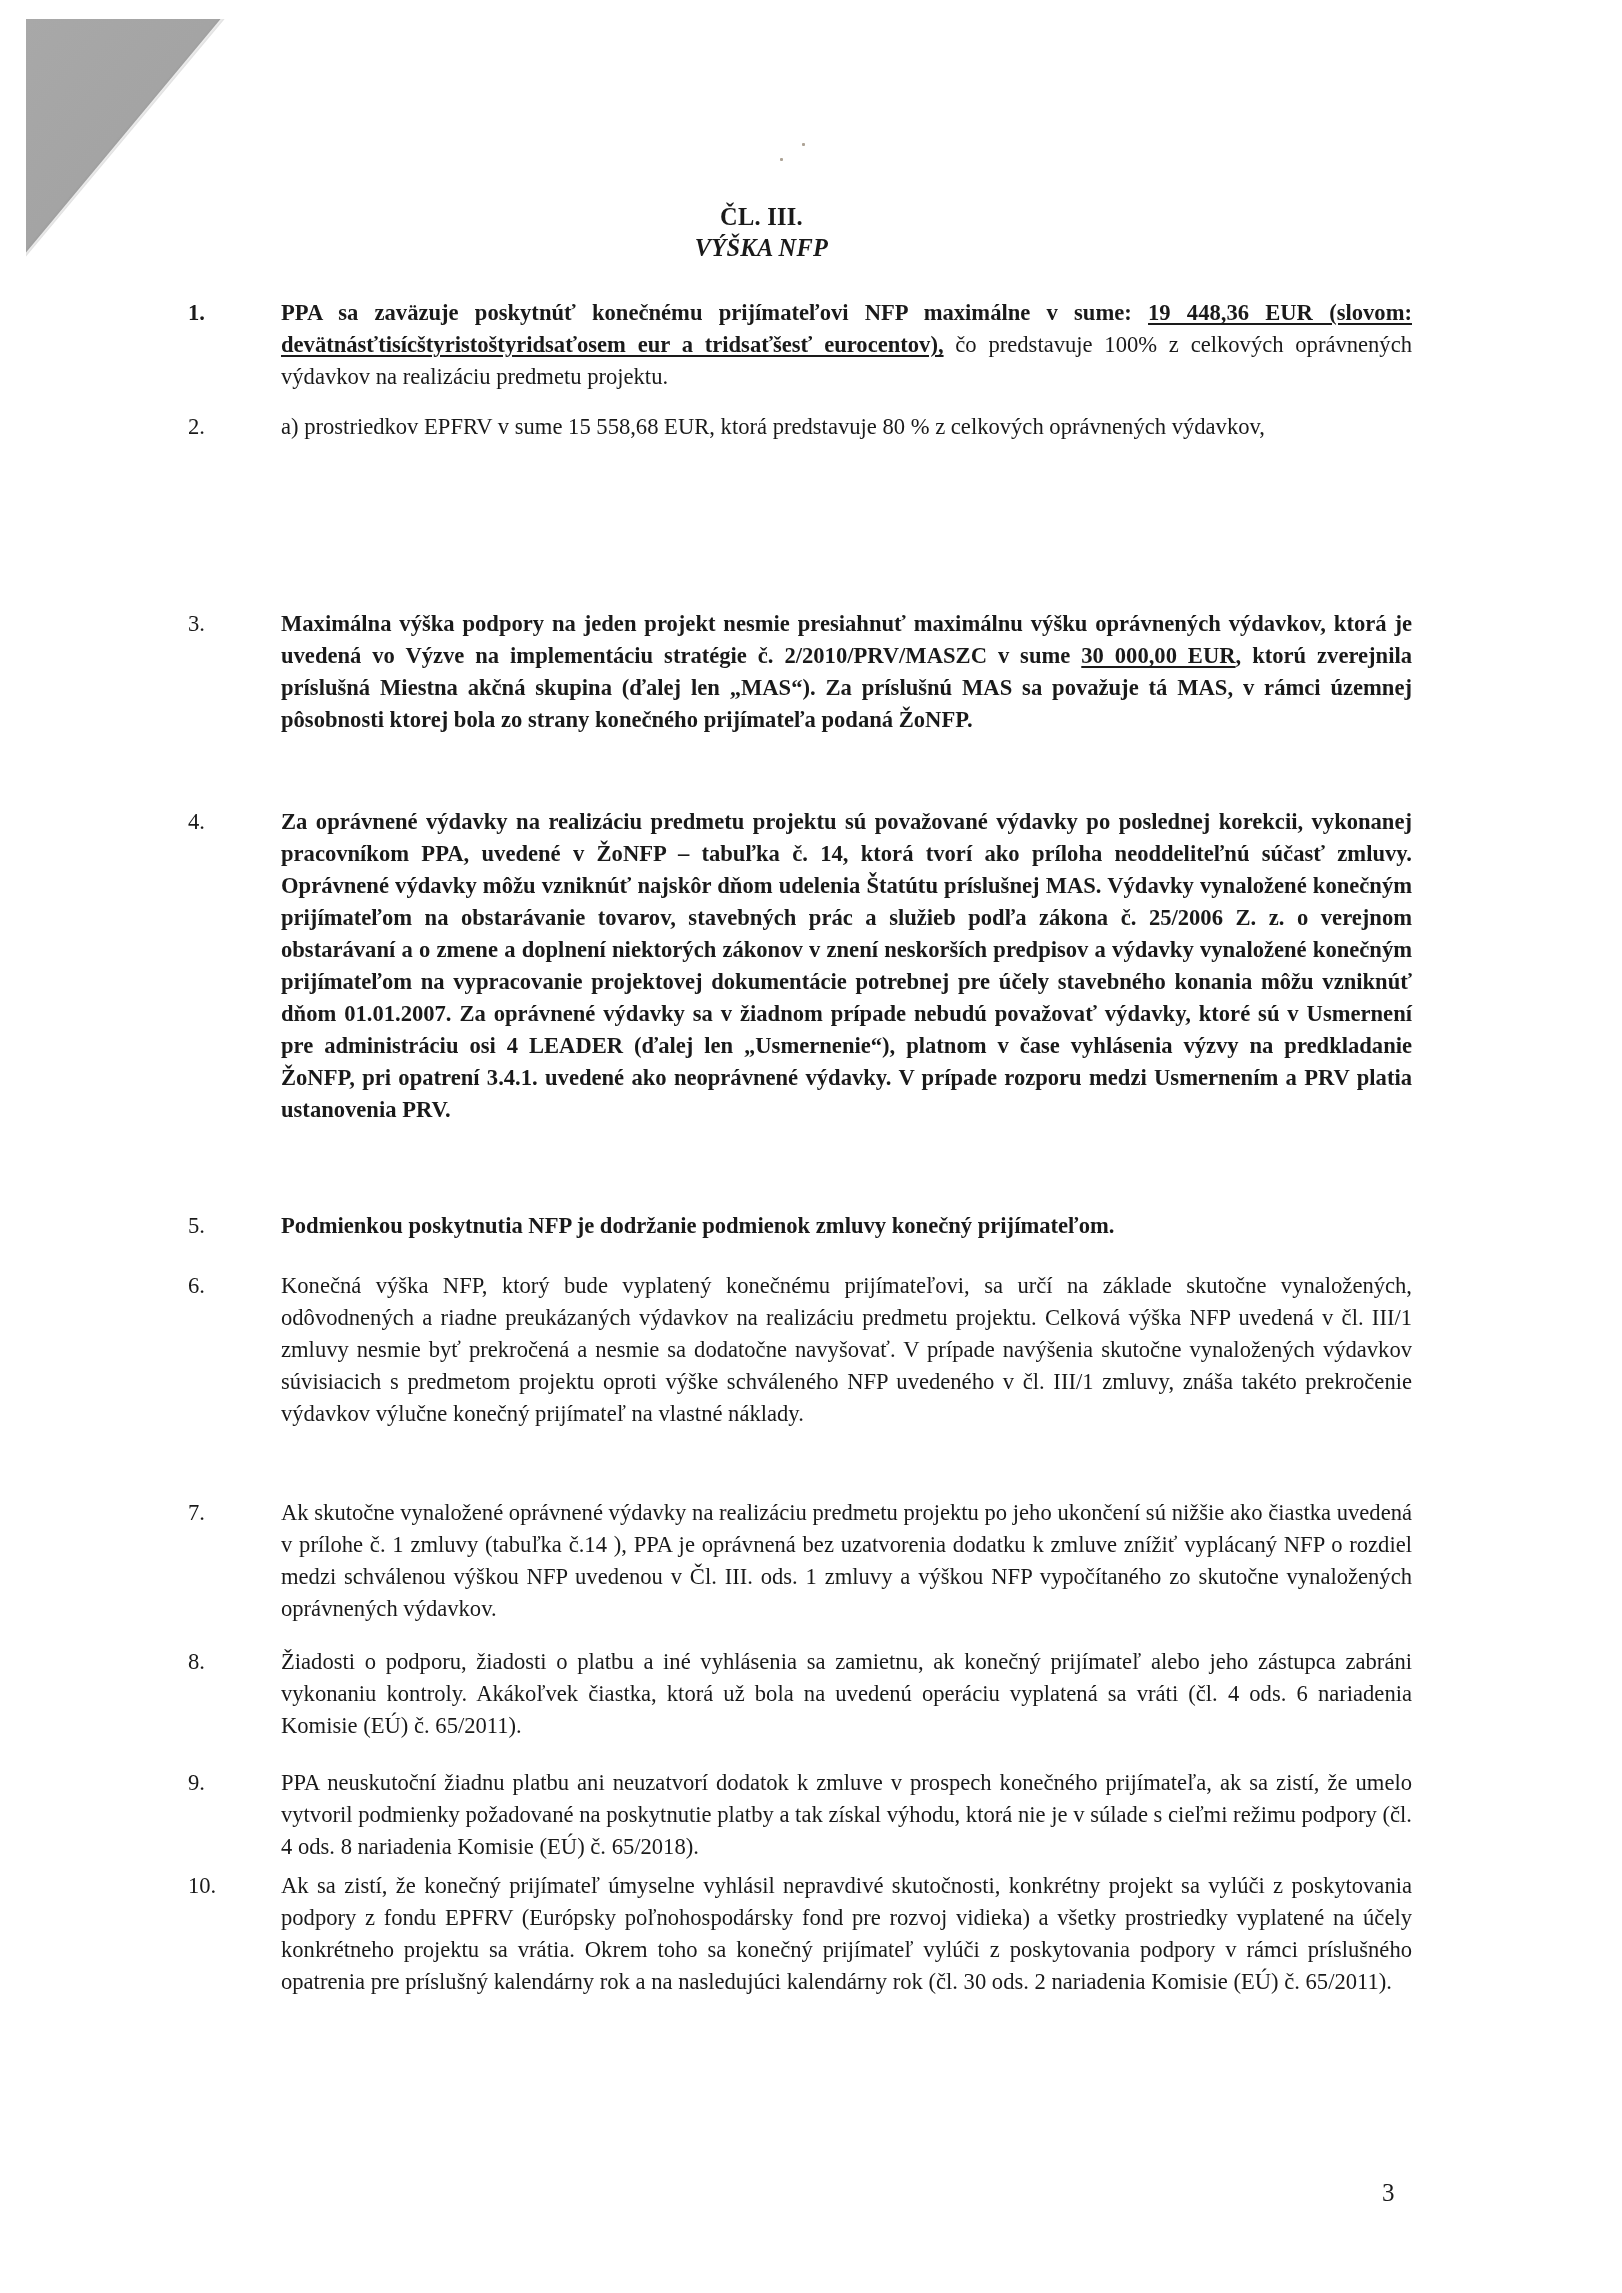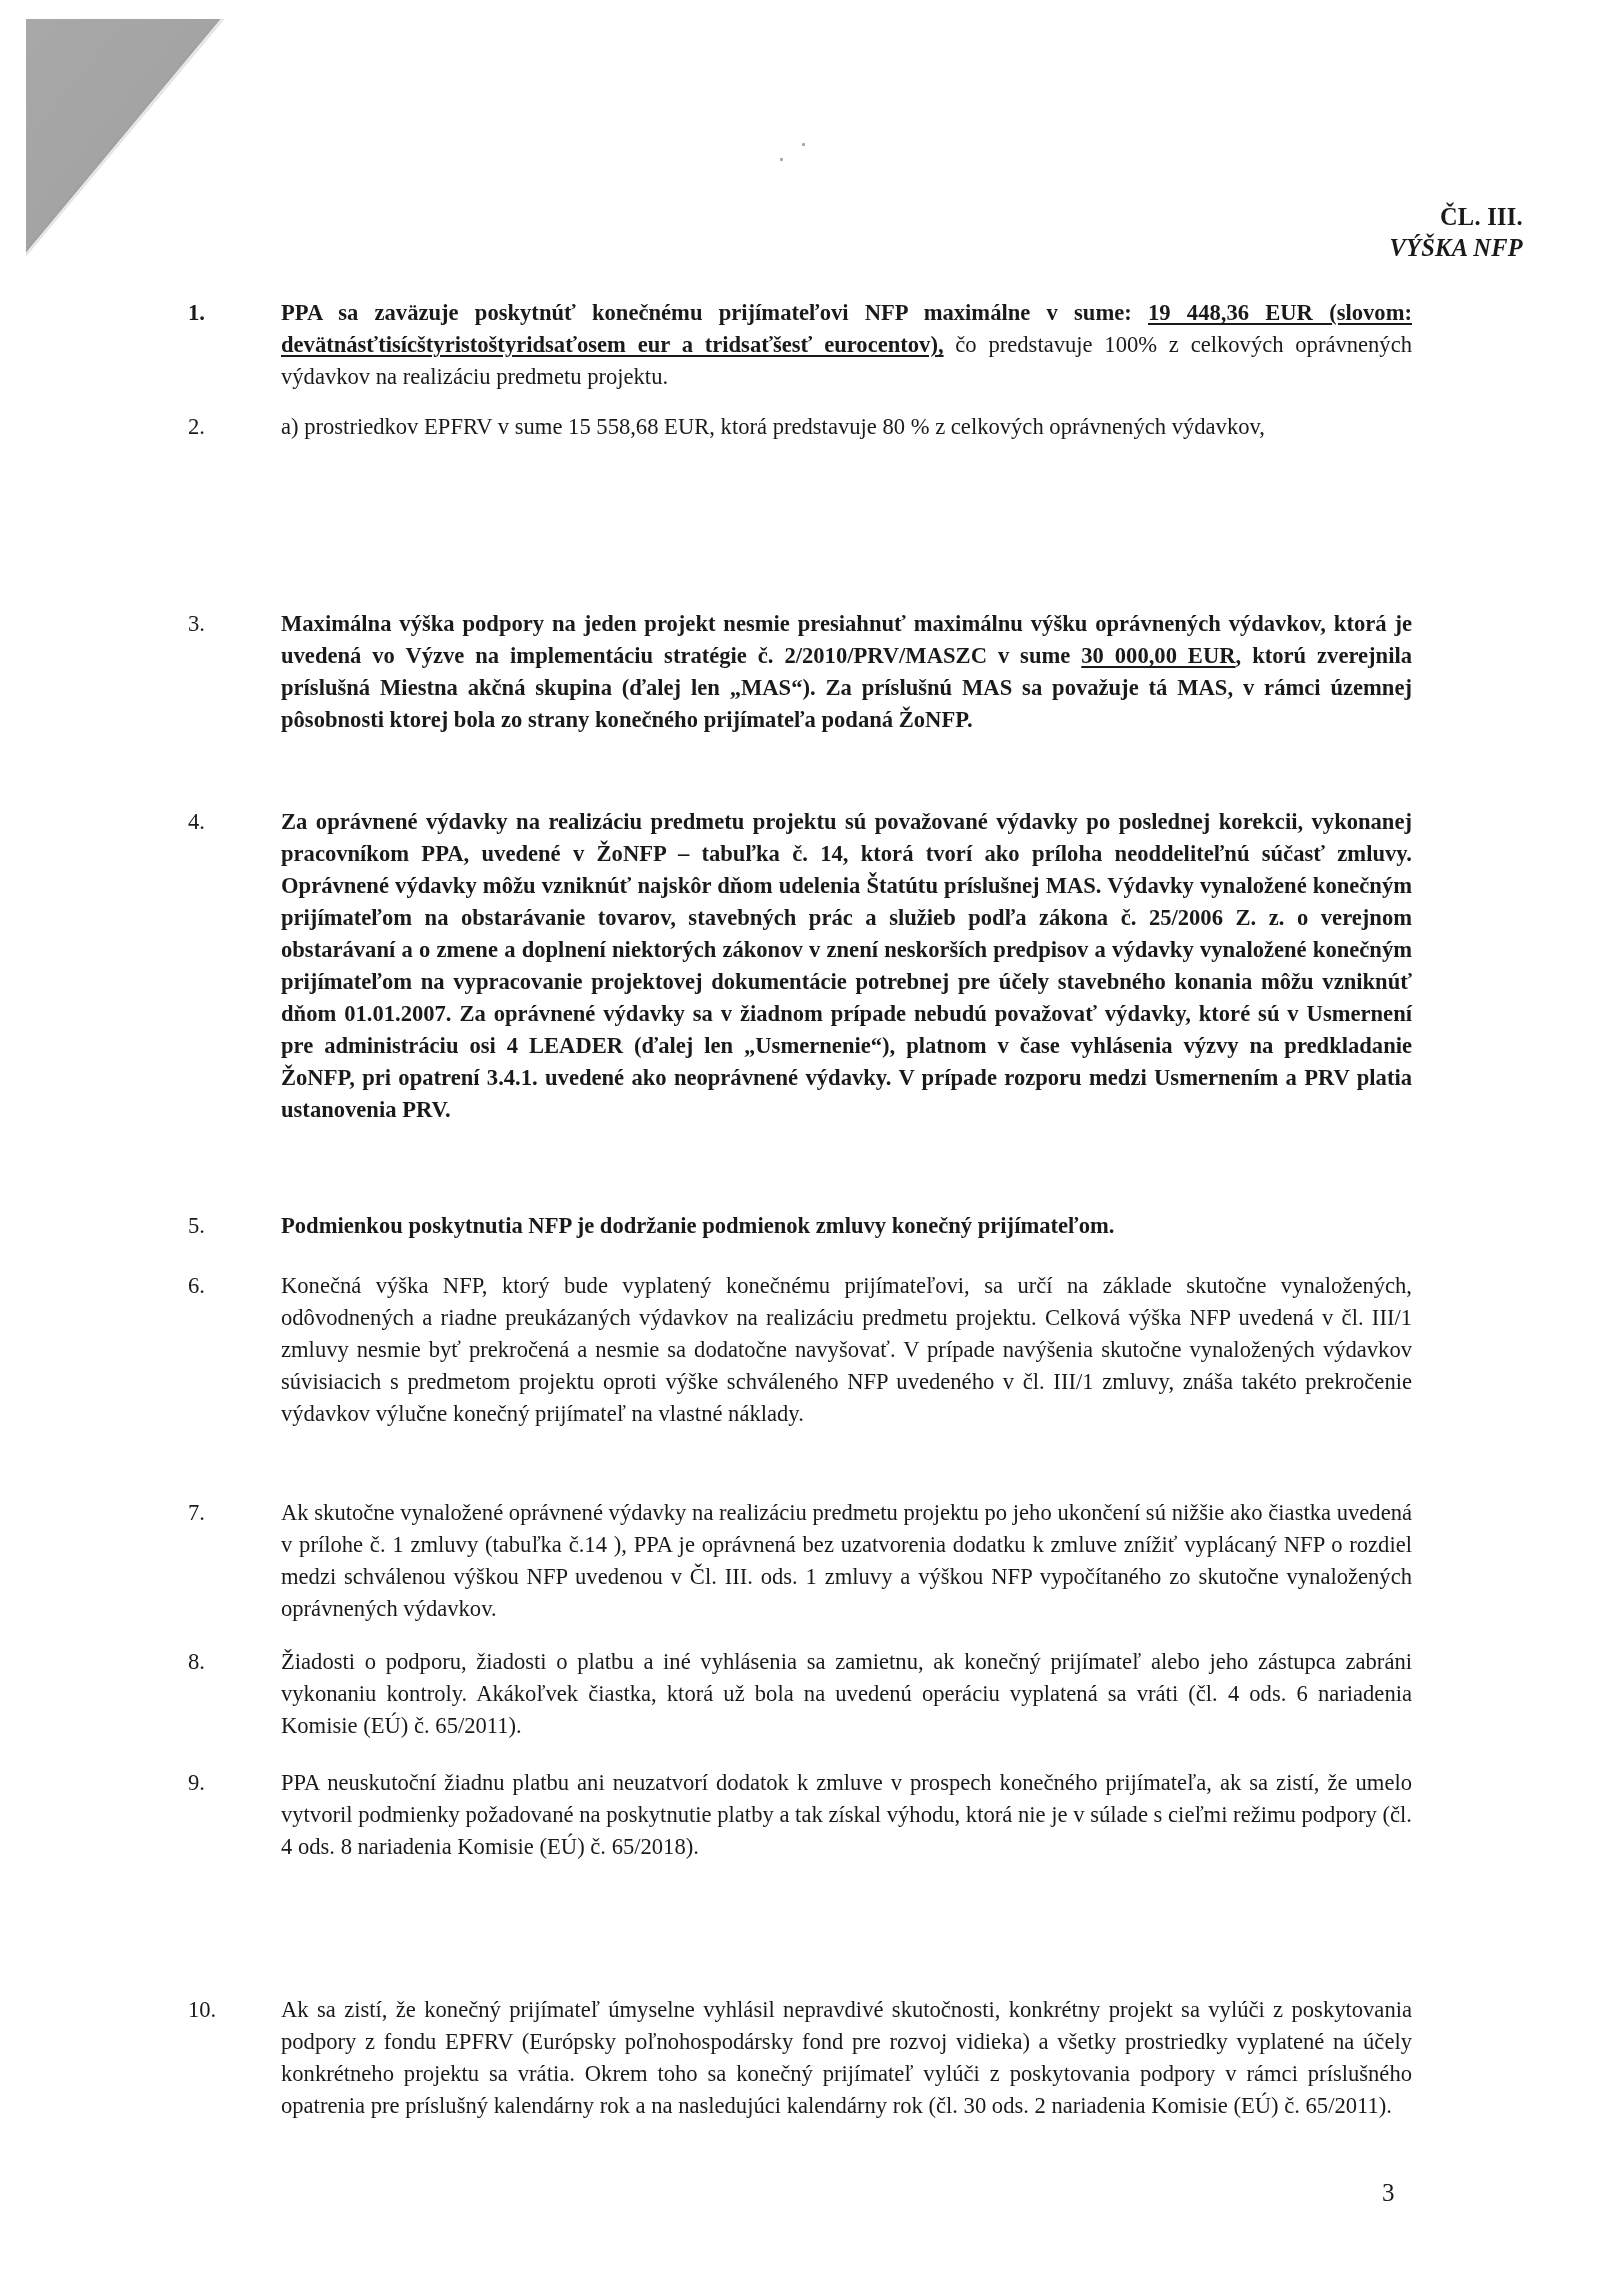--- a/index.html
+++ b/index.html
@@ -14,21 +14,21 @@
     background: linear-gradient(to bottom right, #a8a8a8 0%, #a3a3a3 60%, #9c9c9c 100%);
     clip-path: polygon(0 0, 100% 0, 0 100%);
     filter: blur(0.6px);
   }
   .fold-shadow {
     position: absolute; left: 26px; top: 18.5px; width: 199px; height: 238px;
     background: linear-gradient(to bottom right, rgba(0,0,0,0.0) 48%, rgba(120,120,120,0.25) 50%, rgba(255,255,255,0) 54%);
     clip-path: polygon(0 0, 100% 0, 0 100%);
   }
   .heading {
-    position: absolute; left: 0; width: 1523px; text-align: right;
+    position: absolute; left: 0; width: 1523px; text-align: center;
     font-weight: bold; font-size: 24.4px; letter-spacing: 0.3px;
   }
   .item {
     position: absolute; left: 188px; width: 1224px;
     font-size: 22.6px; line-height: 32px;
   }
   .item .num {
     position: absolute; left: 0; top: 0; width: 59px;
   }
   .item .body {
@@ -94,19 +94,19 @@
 <div class="item" style="top:1646px;">
   <span class="num">8.</span>
   <div class="body">Žiadosti o podporu, žiadosti o platbu a iné vyhlásenia sa zamietnu, ak konečný prijímateľ alebo jeho zástupca zabráni vykonaniu kontroly. Akákoľvek čiastka, ktorá už bola na uvedenú operáciu vyplatená sa vráti (čl. 4 ods. 6 nariadenia Komisie (EÚ) č. 65/2011).</div>
 </div>
 
 <div class="item" style="top:1767px;">
   <span class="num">9.</span>
   <div class="body">PPA neuskutoční žiadnu platbu ani neuzatvorí dodatok k zmluve v prospech konečného prijímateľa, ak sa zistí, že umelo vytvoril podmienky požadované na poskytnutie platby a tak získal výhodu, ktorá nie je v súlade s cieľmi režimu podpory (čl. 4 ods. 8 nariadenia Komisie (EÚ) č. 65/2018).</div>
 </div>
 
-<div class="item" style="top:1994px;">
+<div class="item" style="top:1870px;">
   <span class="num">10.</span>
   <div class="body">Ak sa zistí, že konečný prijímateľ úmyselne vyhlásil nepravdivé skutočnosti, konkrétny projekt sa vylúči z poskytovania podpory z fondu EPFRV (Európsky poľnohospodársky fond pre rozvoj vidieka) a všetky prostriedky vyplatené na účely konkrétneho projektu sa vrátia. Okrem toho sa konečný prijímateľ vylúči z poskytovania podpory v rámci príslušného opatrenia pre príslušný kalendárny rok a na nasledujúci kalendárny rok  (čl. 30 ods. 2 nariadenia Komisie (EÚ) č. 65/2011).</div>
 </div>
 
 <div class="page-num">3</div>
 
 
 </body></html>

